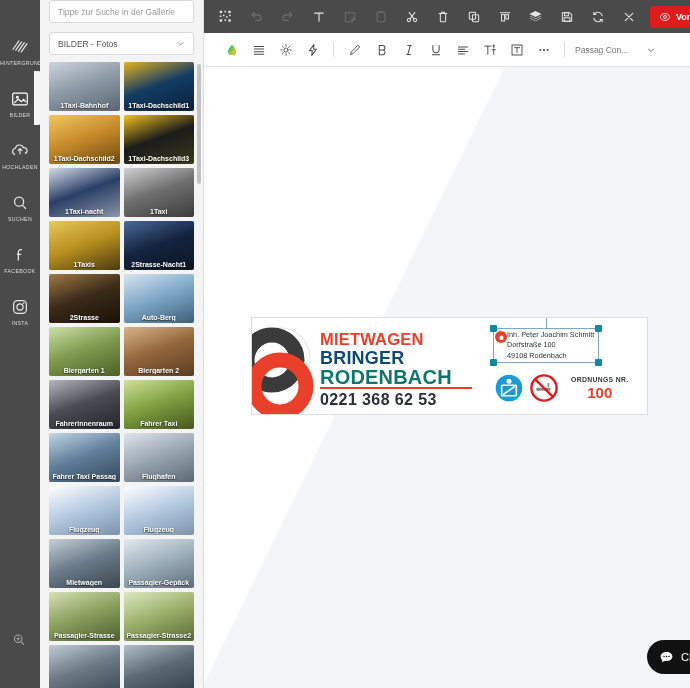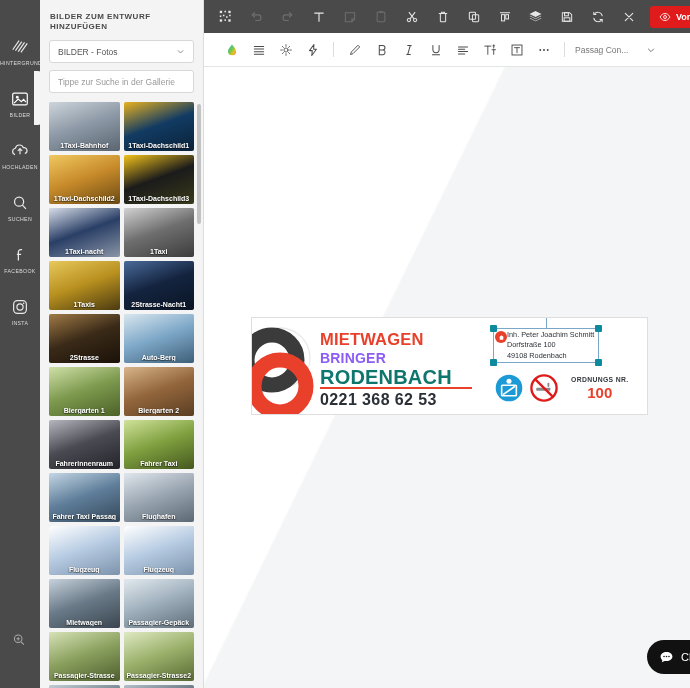--- a/index.html
+++ b/index.html
@@ -133,21 +133,21 @@
     background:#fff; border:1px solid #dedede; overflow:hidden;
   }
   .logo { position:absolute; left:0; top:0; width:92px; height:98px; }
 
   .ct { position:absolute; left:68px; top:12px; }
   .ct .l1 {
     font-size:16.5px; font-weight:700; color:#e8402a; letter-spacing:.2px;
     line-height:19px;
   }
   .ct .l2 {
-    font-size:14px; font-weight:700; color:#8b5cf6; letter-spacing:.2px;
+    font-size:18px; font-weight:700; color:#0c4a6e; letter-spacing:.2px;
     line-height:19px;
   }
   .ct .l3 {
     font-size:20px; font-weight:700; color:#0f766e; letter-spacing:.2px;
     line-height:18px;
   }
   .ct .rule { width:152px; height:1.6px; background:#e8402a; margin:1px 0 2px; }
   .ct .phone {
     font-size:16px; font-weight:700; color:#2b3036; letter-spacing:.4px;
     line-height:18px;
@@ -268,31 +268,30 @@
           <circle cx="10" cy="9.5" r="4.6"></circle>
             <path d="M13.5 13.2 L17 16.8 M8 9.5 h4 M10 7.5 v4"></path>
         </svg>
       </span>
     </div>
   </div>
 
   <div class="notch" style="top:71px;"></div>
 
   <div class="panel">
-    <div class="panel-title">BILDER ZUM ENTWURF HINZUFÜGEN</div>
+
+    <div class="panel-field search">
+      <span>Tippe zur Suche in der Gallerie</span>
+    </div>
 
     <div class="panel-field">
       <span>BILDER - Fotos</span>
       <svg class="chev" viewBox="0 0 12 12" fill="none" stroke="#888" stroke-width="1.3">
           <path d="M2.5 4.5 L6 8 L9.5 4.5"></path>
         </svg>
-    </div>
-
-    <div class="panel-field search">
-      <span>Tippe zur Suche in der Gallerie</span>
     </div>
 
     <div class="gallery">
       <div class="thumb">
           <div class="art" style="background: linear-gradient(160deg, rgb(205, 213, 220) 0%, rgb(141, 153, 166) 48%, rgb(90, 101, 113) 100%);"></div>
           <div class="cap">1Taxi-Bahnhof</div>
         </div>
         <div class="thumb">
           <div class="art" style="background: linear-gradient(160deg, rgb(232, 178, 31) 0%, rgb(18, 59, 99) 48%, rgb(10, 34, 56) 100%);"></div>
           <div class="cap">1Taxi-Dachschild1</div>

